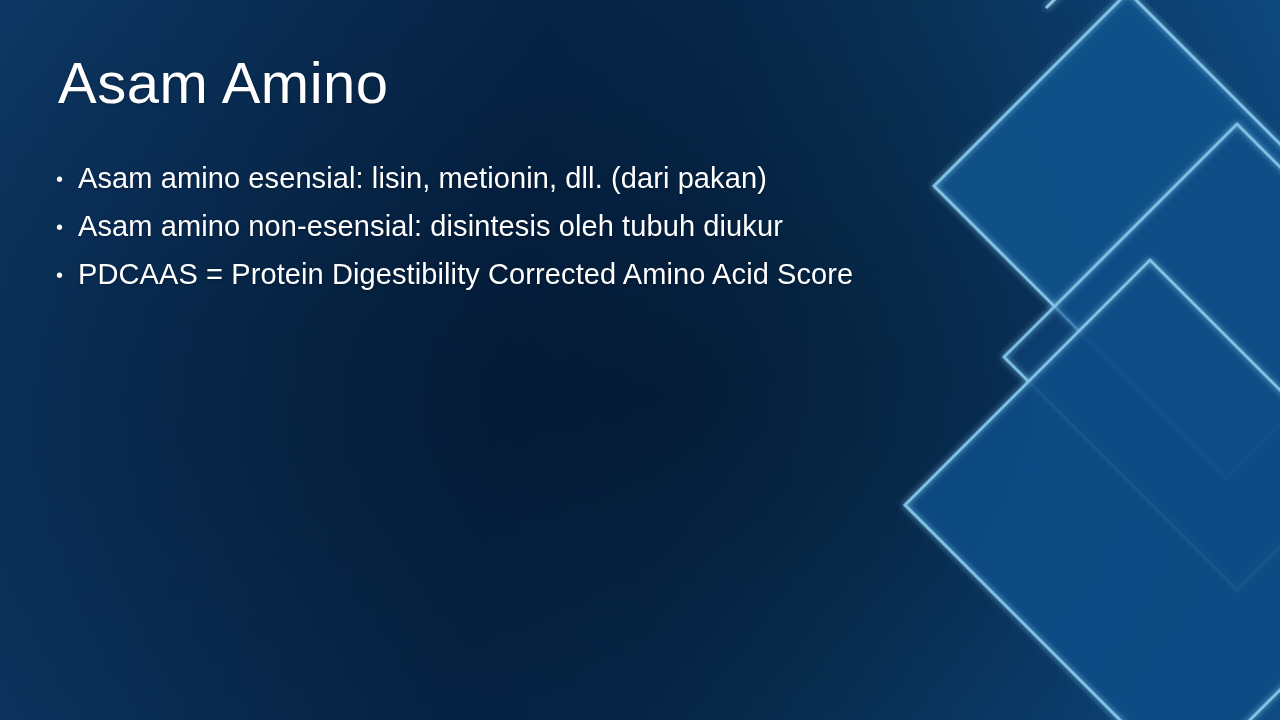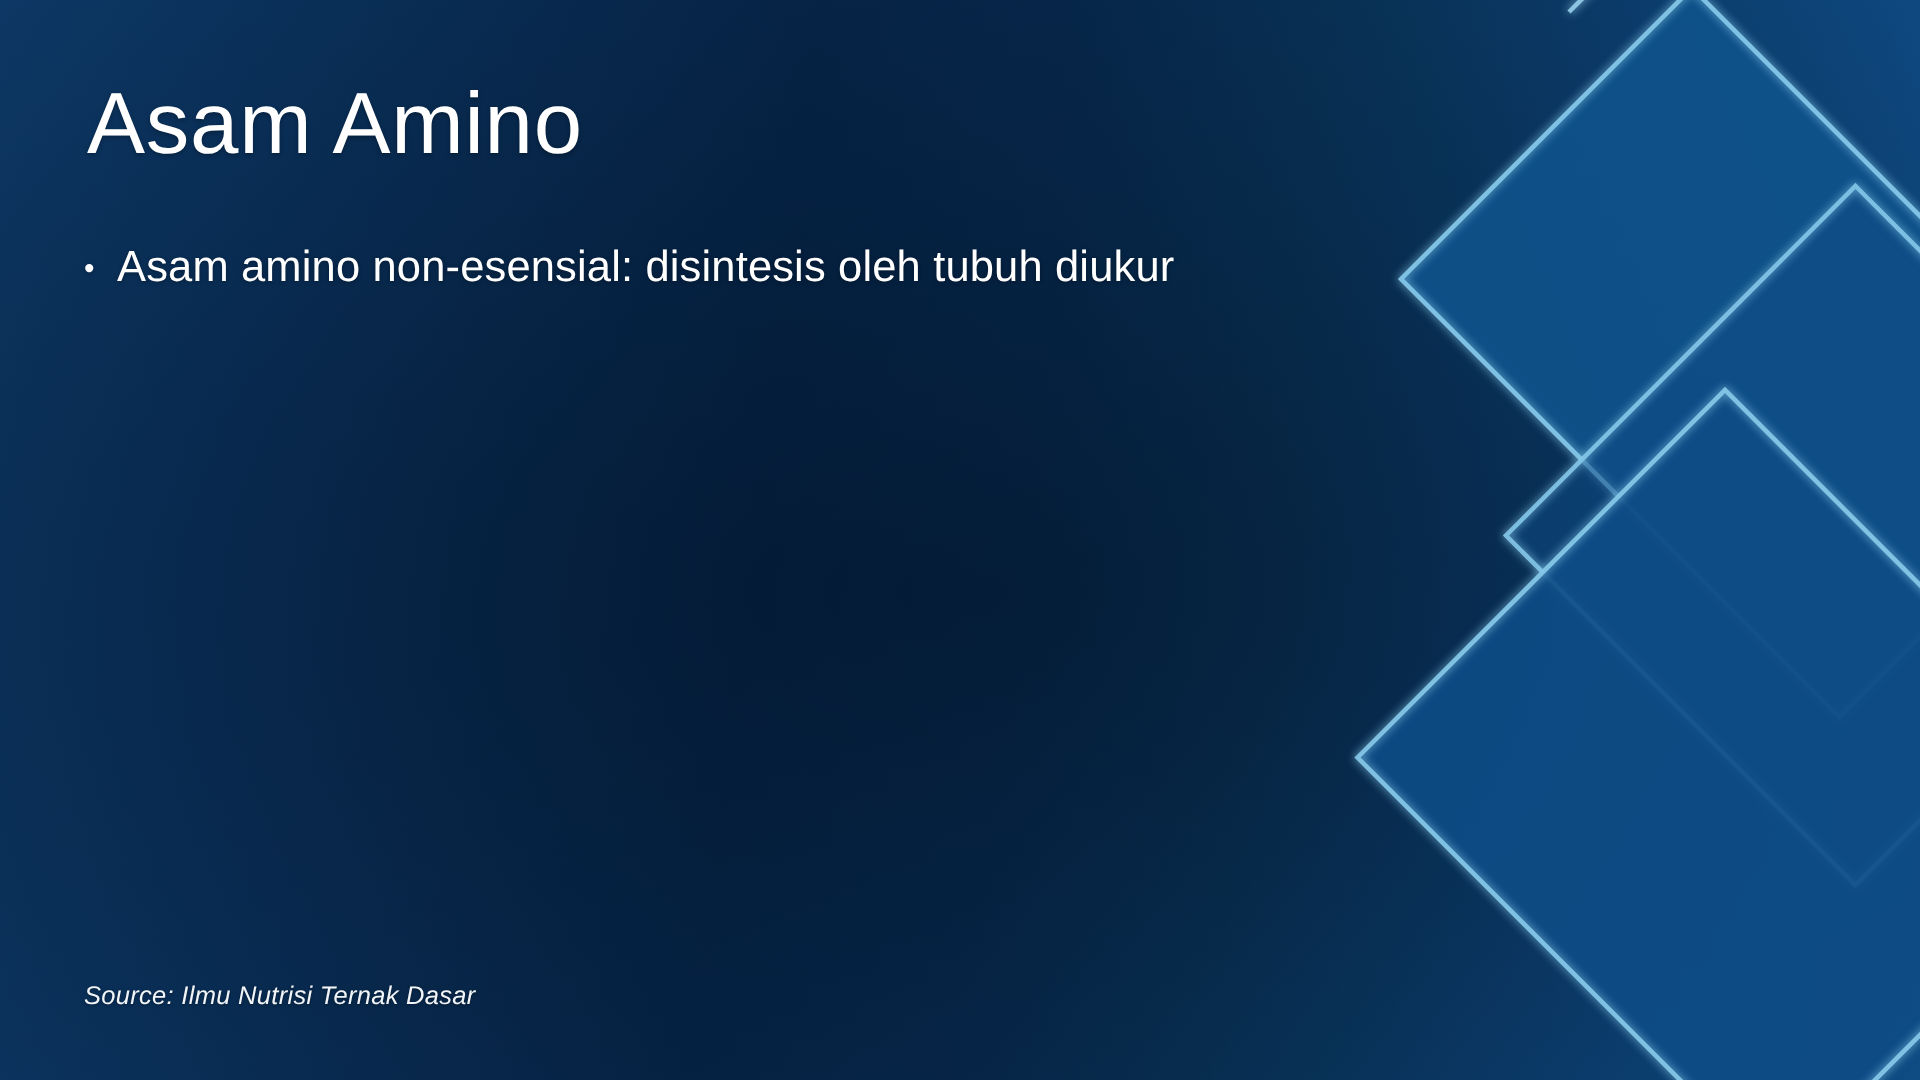--- a/index.html
+++ b/index.html
@@ -173,20 +173,25 @@
       </g>
     </svg>
   </div>
 
   <div class="content">
 
     <div class="slide-title">Asam Amino</div>
 
     <ul class="bullet-list">
       <li class="bullet-item">
+        <span class="bullet-mark">•</span><span>Asam amino esensial: lisin, metionin, dll. (dari pakan)</span>
+      </li>
+      <li class="bullet-item">
         <span class="bullet-mark">•</span><span>Asam amino non-esensial: disintesis oleh tubuh diukur</span>
+      </li>
+      <li class="bullet-item">
+        <span class="bullet-mark">•</span><span>PDCAAS = Protein Digestibility Corrected Amino Acid Score</span>
       </li>
     </ul>
 
-    <div class="source-note">Source: Ilmu Nutrisi Ternak Dasar</div>
 
   </div>
 </div>
 
 </body></html>

